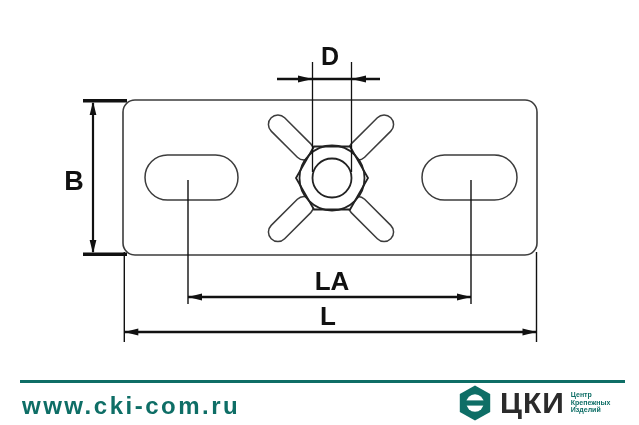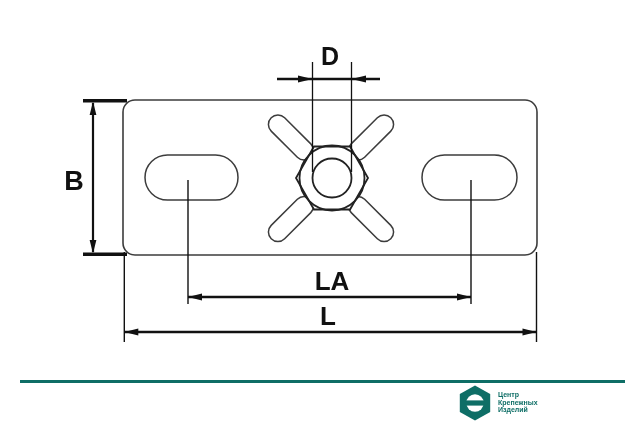--- a/index.html
+++ b/index.html
@@ -95,27 +95,29 @@
       <line x1="536.5" y1="252" x2="536.5" y2="342" stroke="#111111" stroke-width="1.4"></line>
       <line x1="124.3" y1="332" x2="536.5" y2="332" stroke="#111111" stroke-width="2.4"></line>
       <polygon points="124.3,332 138.3,328.6 138.3,335.4" fill="#111111"></polygon>
       <polygon points="536.5,332 522.5,328.6 522.5,335.4" fill="#111111"></polygon>
       <text x="328" y="325" text-anchor="middle" font-size="26" class="dim-label">L</text>
     </g>
   </svg>
 
   <div class="footer-rule"></div>
 
+  <div class="website">www.cki-com.ru</div>
 
   <div class="logo">
     <svg class="logo-hex" viewBox="0 0 34 36">
       <polygon points="17,0.5 32.2,9.1 32.2,26.9 17,35.5 1.8,26.9 1.8,9.1" fill="#0E6E66"></polygon>
       <circle cx="17" cy="18" r="8.7" fill="#ffffff"></circle>
       <rect x="8" y="15.4" width="18" height="5.2" fill="#0E6E66"></rect>
     </svg>
+    <div class="logo-abbr">ЦКИ</div>
     <div class="logo-tagline">
       <div>Центр</div>
       <div>Крепежных</div>
       <div>Изделий</div>
     </div>
   </div>
 
 </div>
 
 </body></html>

